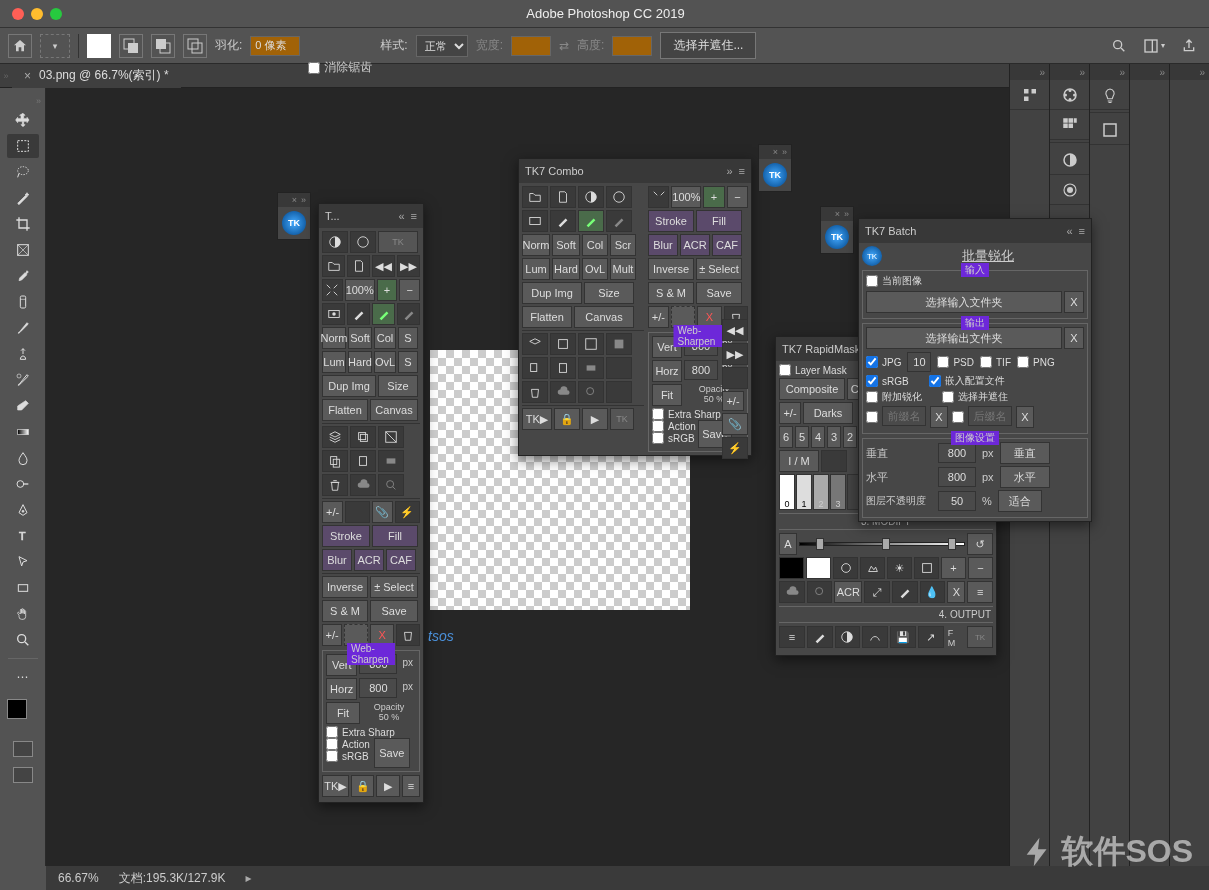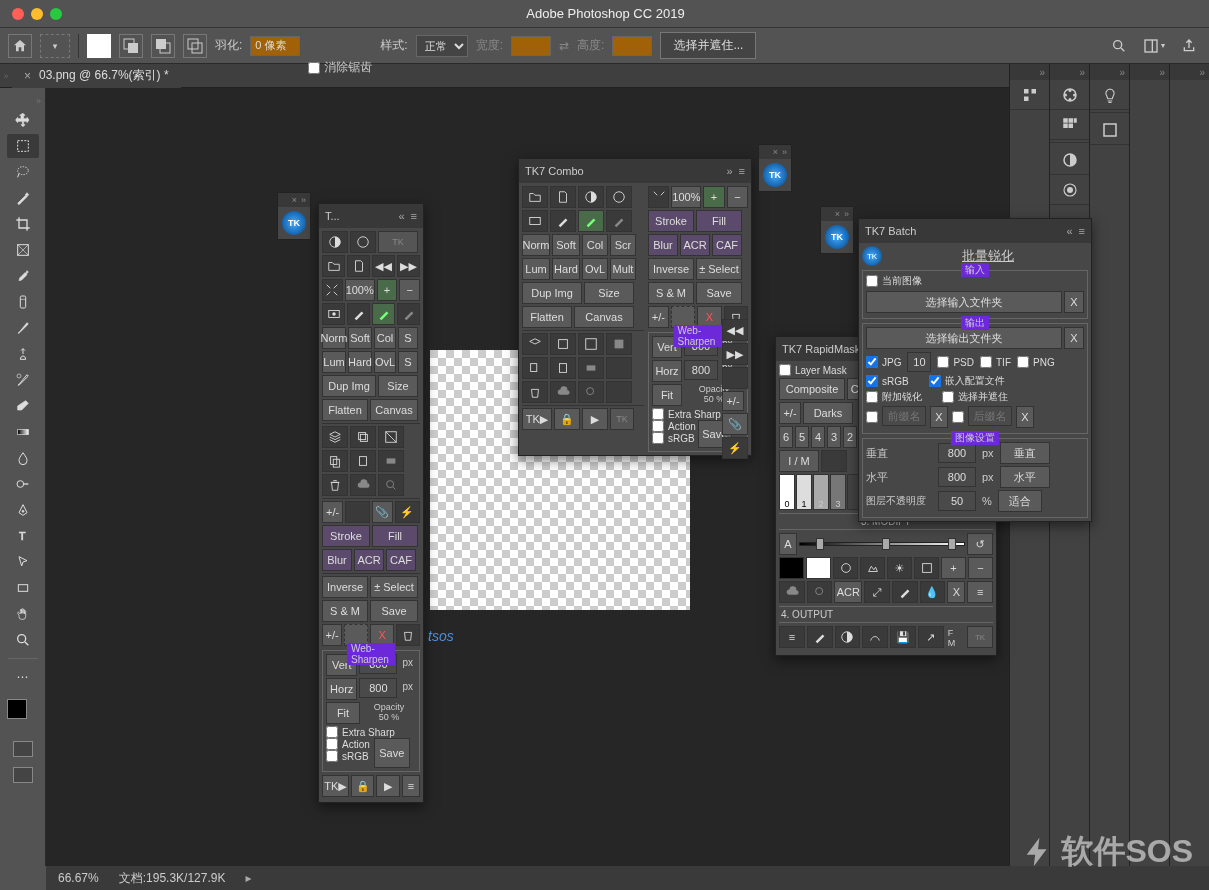--- a/index.html
+++ b/index.html
@@ -951,21 +951,21 @@
         <div class="pbtn icon dark">⤢</div>
         <div class="pbtn icon dark">
           <svg viewBox="0 0 16 16">
             <path d="M3 13l8-8 2 2-8 8z"></path>
           </svg>
         </div>
         <div class="pbtn icon dark">💧</div>
         <div class="pbtn" style="width:18px">X</div>
         <div class="pbtn icon">≡</div>
       </div>
-    <div style="text-align:left;font-size:10px;margin:3px 0;border-top:1px solid #666;border-bottom:1px solid #666;padding:2px">4. OUTPUT</div>
+    <div style="text-align:right;font-size:10px;margin:3px 0;border-top:1px solid #666;border-bottom:1px solid #666;padding:2px">4. OUTPUT</div>
     <div class="prow">
         <div class="pbtn icon dark">≡</div>
         <div class="pbtn icon dark">
           <svg viewBox="0 0 16 16">
             <path d="M3 13l8-8 2 2-8 8z"></path>
           </svg>
         </div>
         <div class="pbtn icon dark">
           <svg viewBox="0 0 16 16">
             <circle cx="8" cy="8" r="6" fill="none" stroke="#ddd"></circle>

